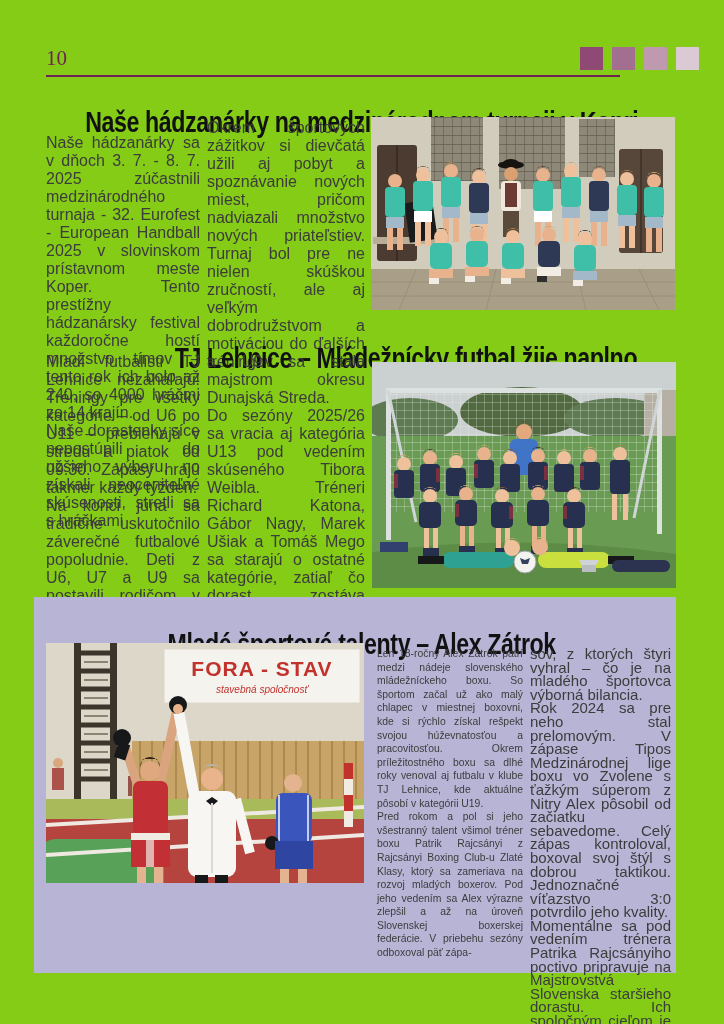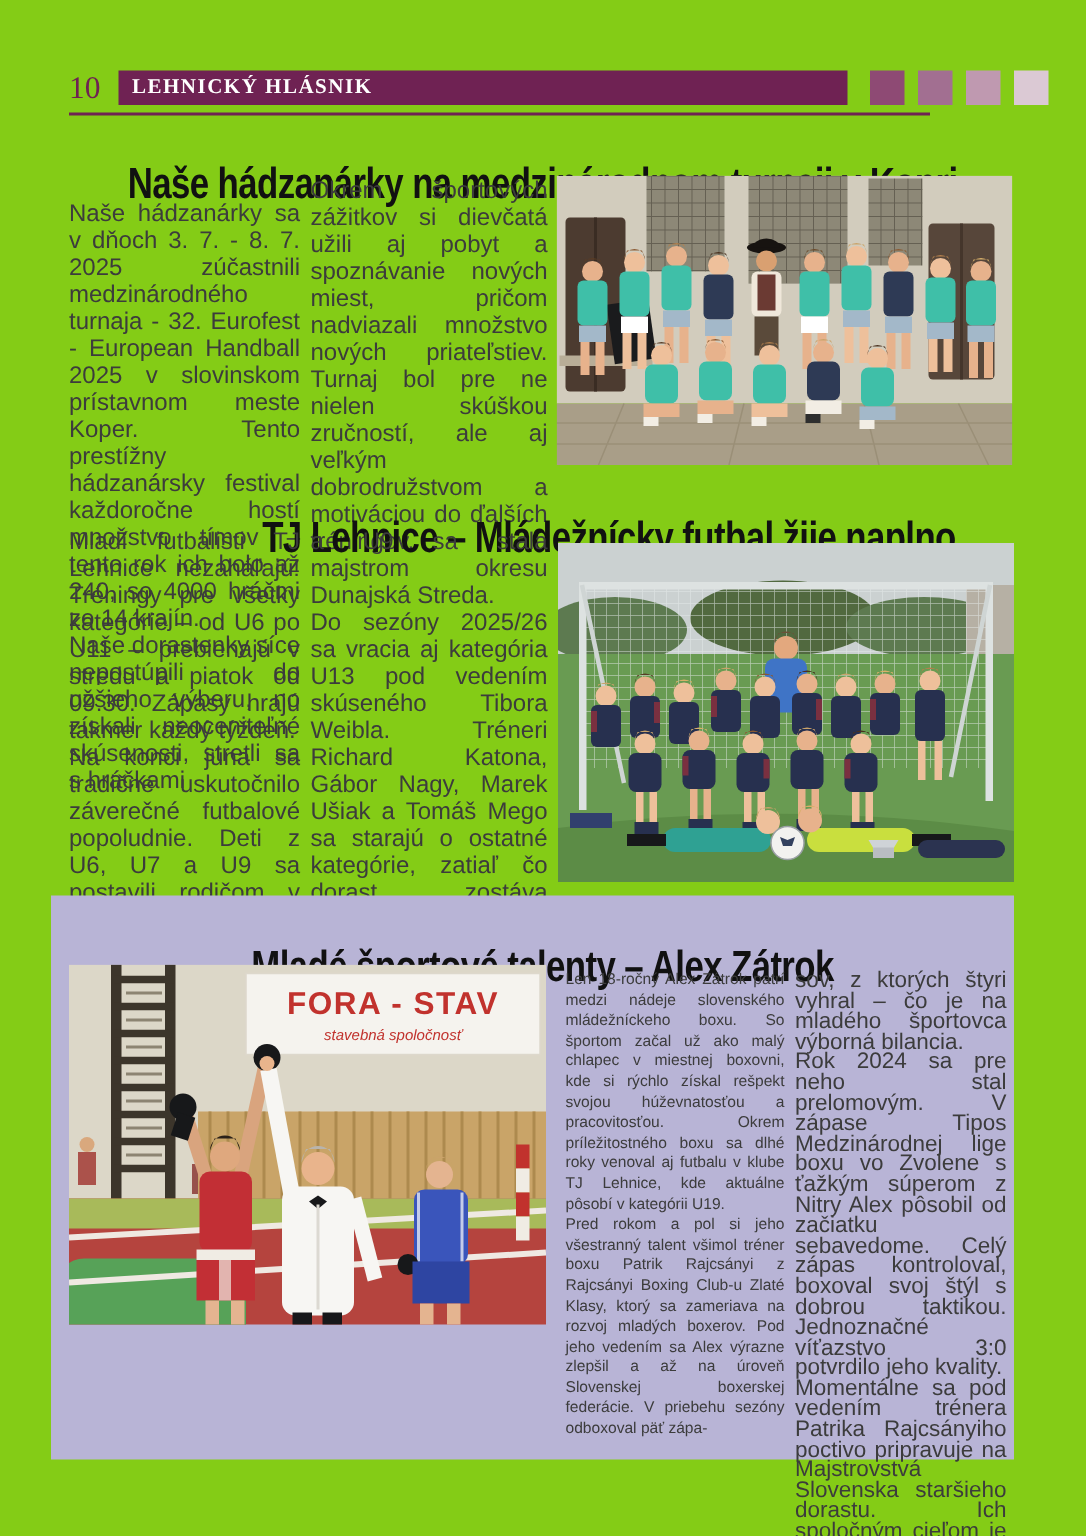--- a/index.html
+++ b/index.html
@@ -48,23 +48,20 @@
   
   .feature-box{position:absolute;left:34px;top:597px;width:642px;height:376px;
                background:var(--box);}
 </style>
 </head>
 <body>
 
 <div class="page">
 
   <div class="page-num">10</div>
-  <div class="masthead-bar">
-    <span>LEHNICKÝ HLÁSNIK</span>
-  </div>
   <div class="sq sq1"></div>
   <div class="sq sq2"></div>
   <div class="sq sq3"></div>
   <div class="sq sq4"></div>
   <div class="header-rule"></div>
 
   <h1 class="headline hl1">
     <span>Naše hádzanárky na medzinárodnom turnaji v Kopri</span>
   </h1>
 

